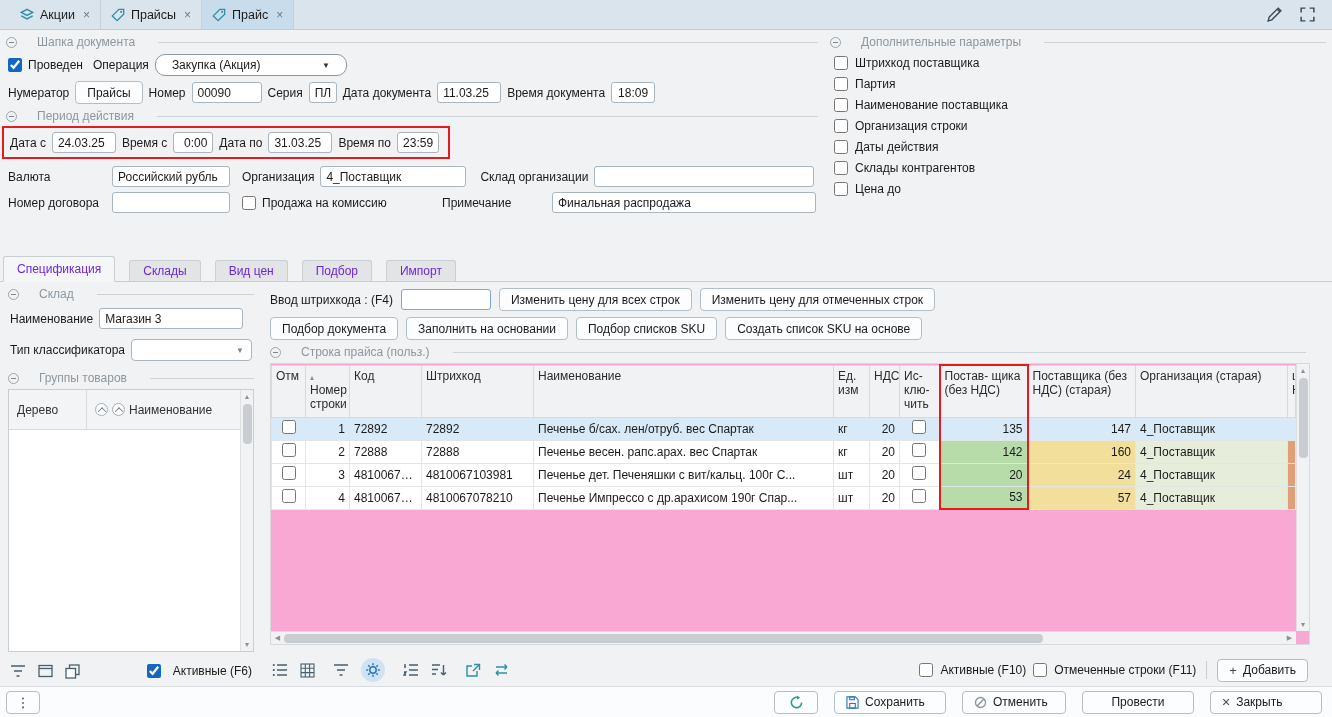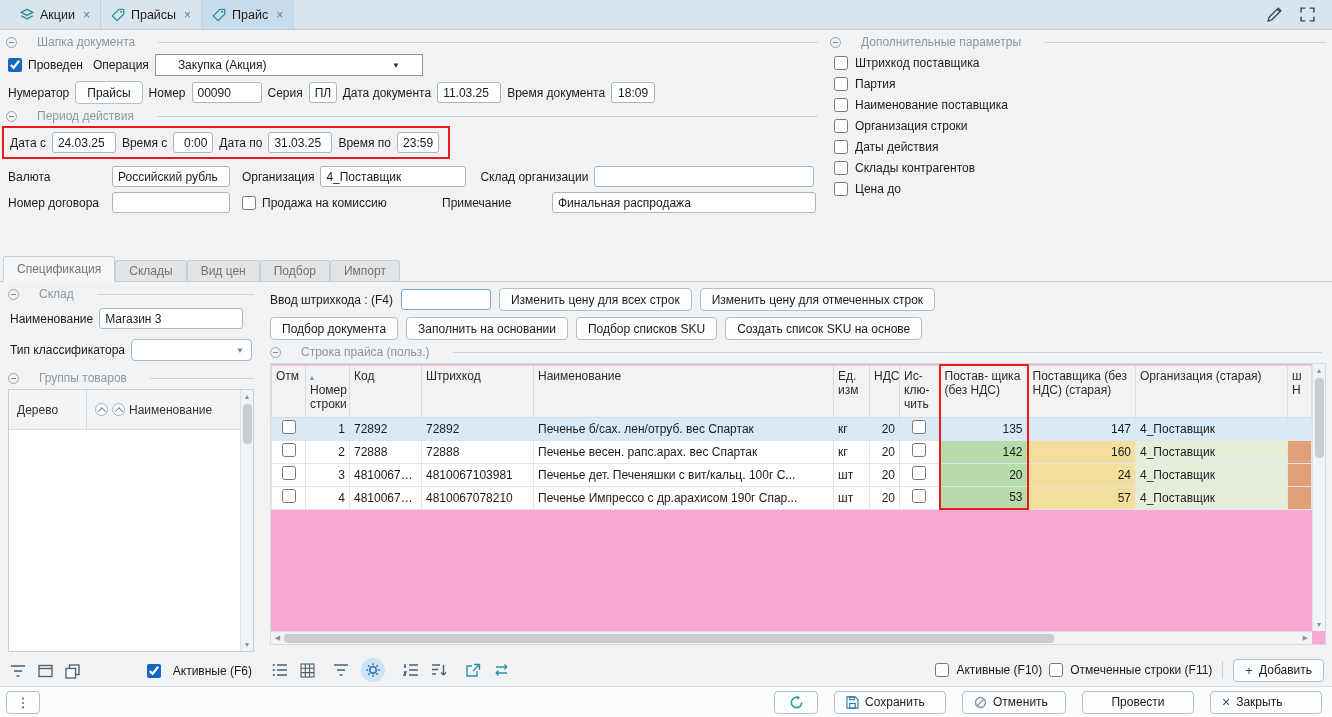--- a/index.html
+++ b/index.html
@@ -18,42 +18,42 @@
 .ghead{display:flex;align-items:center;gap:20px;color:#8d97a0;margin:5px 6px 2px 6px;white-space:nowrap}
 .ghead::after{content:"";flex:1;border-top:1px solid #ccd4da;margin-left:3px}
 .gmin{width:11px;height:11px;border:1px solid #9aa5ad;border-radius:50%;display:inline-flex;align-items:center;justify-content:center;flex:none}
 .gmin::before{content:"";width:5px;border-top:1px solid #7d8890}
 
 
 .frow{display:flex;align-items:center;gap:6px;margin:5px 8px;white-space:nowrap}
 .inp{height:21px;border:1px solid #a9b5bf;border-radius:3px;background:#fff;padding:1px 5px;font:12px "Liberation Sans",sans-serif;color:#1b1b1b}
 .inp.ctr{text-align:center}
 .btn{height:23px;border:1px solid #b4bec7;border-radius:4px;background:#fcfdfe;padding:2px 11px;font:12px "Liberation Sans",sans-serif;color:#1b1b1b;display:inline-flex;align-items:center;gap:6px;white-space:nowrap;cursor:default}
-.selbox{height:22px;width:268px;border:1px solid #8a97a2;border-radius:0;background:#fff;display:inline-flex;align-items:center;justify-content:space-between;padding:0 22px;gap:8px}
+.selbox{height:22px;width:192px;border:1px solid #8a97a2;border-radius:10px;background:#fff;display:inline-flex;align-items:center;justify-content:space-between;padding:0 16px;gap:8px}
 .selbox .arr{font-size:8px;color:#333}
 .combo{height:22px;width:130px;border:1px solid #a9b5bf;border-radius:4px;background:#fff;display:inline-flex;align-items:center;justify-content:flex-end;padding:0 7px}
 .combo .arr{font-size:8px;color:#7a858e}
 input[type=checkbox]{width:14px;height:14px;accent-color:#1566c0;flex:none}
 .redframe{display:inline-flex;align-items:center;gap:6px;border:2px solid #e51c1c;padding:4px 9px 4px 6px;margin:1px 0 2px 2px;background:transparent}
 
 
 .upper{flex:none;height:227px;display:flex}
 .upper-left{width:824px;flex:none}
 .upper-right{flex:1;min-width:0}
 .addl-row{display:flex;align-items:center;gap:7px;margin:7px 10px;white-space:nowrap}
 
 
 .vtabs{flex:none;height:25px;display:flex;align-items:flex-end;padding-left:3px;border-bottom:1px solid #c8ced4}
-.vtab{padding:3px 13px;background:#e2e4e6;border:1px solid #c9cfd4;border-bottom:none;border-radius:3px 3px 0 0;margin-right:0;color:#737373;cursor:default}
+.vtab{padding:3px 13px;background:#e2e4e6;border:1px solid #c9cfd4;border-bottom:none;border-radius:3px 3px 0 0;margin-right:14px;color:#6d28d9;cursor:default}
 .vtab.active{background:#f5f6f7;padding:5px 13px;position:relative;top:1px;border-bottom:1px solid #f5f6f7}
 
 
 .lower{flex:1;display:flex;min-height:0}
 .sidebar{width:262px;flex:none;display:flex;flex-direction:column;padding:0 2px}
-.main{flex:1;min-width:0;display:flex;flex-direction:column;padding:0 4px 0 6px}
+.main{flex:1;min-width:0;display:flex;flex-direction:column;padding:0 20px 0 6px}
 
 
 .treebox{flex:1;margin:2px 6px 4px 6px;border:1px solid #c7ced4;background:#fff;display:flex;flex-direction:column;position:relative}
 .tree-head{height:40px;flex:none;background:#f3f4f6;border-bottom:1px solid #d8dce0;display:flex;align-items:center}
 .tree-head .c1{width:78px;flex:none;padding-left:8px;border-right:1px solid #d8dce0;align-self:stretch;display:flex;align-items:center;color:#333}
 .tree-head .c2{display:flex;align-items:center;gap:4px;padding-left:8px;color:#333}
 .cic{width:13px;height:13px;border:1px solid #a3aeb6;border-radius:50%;display:inline-flex;align-items:center;justify-content:center;background:#fff}
 .cic::before{content:"";width:5px;height:5px;border-left:1.2px solid #70808c;border-top:1.2px solid #70808c;transform:rotate(45deg) translate(1px,1px)}
 .tree-body{flex:1}
 .vsb{position:absolute;top:0;right:0;bottom:0;width:13px;background:#f1f2f3;border-left:1px solid #dde1e4;display:flex;flex-direction:column}

